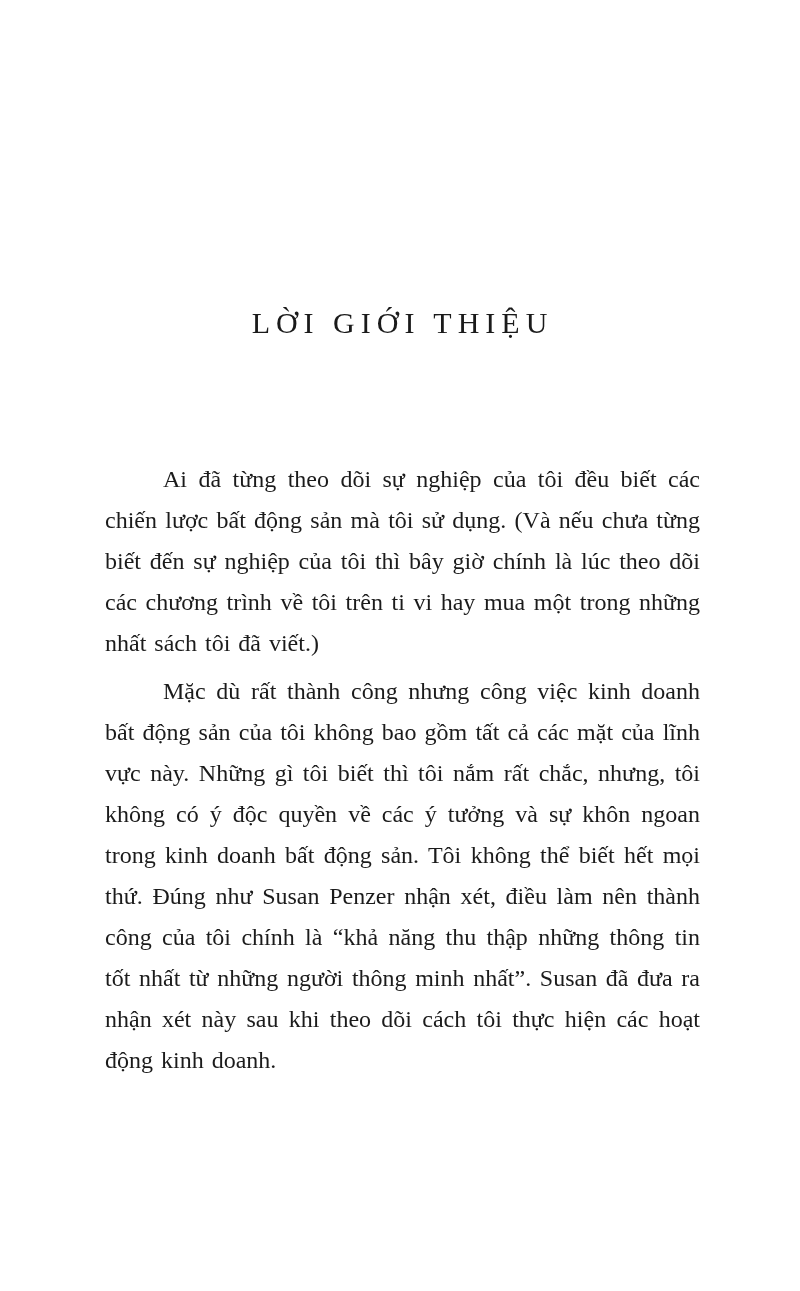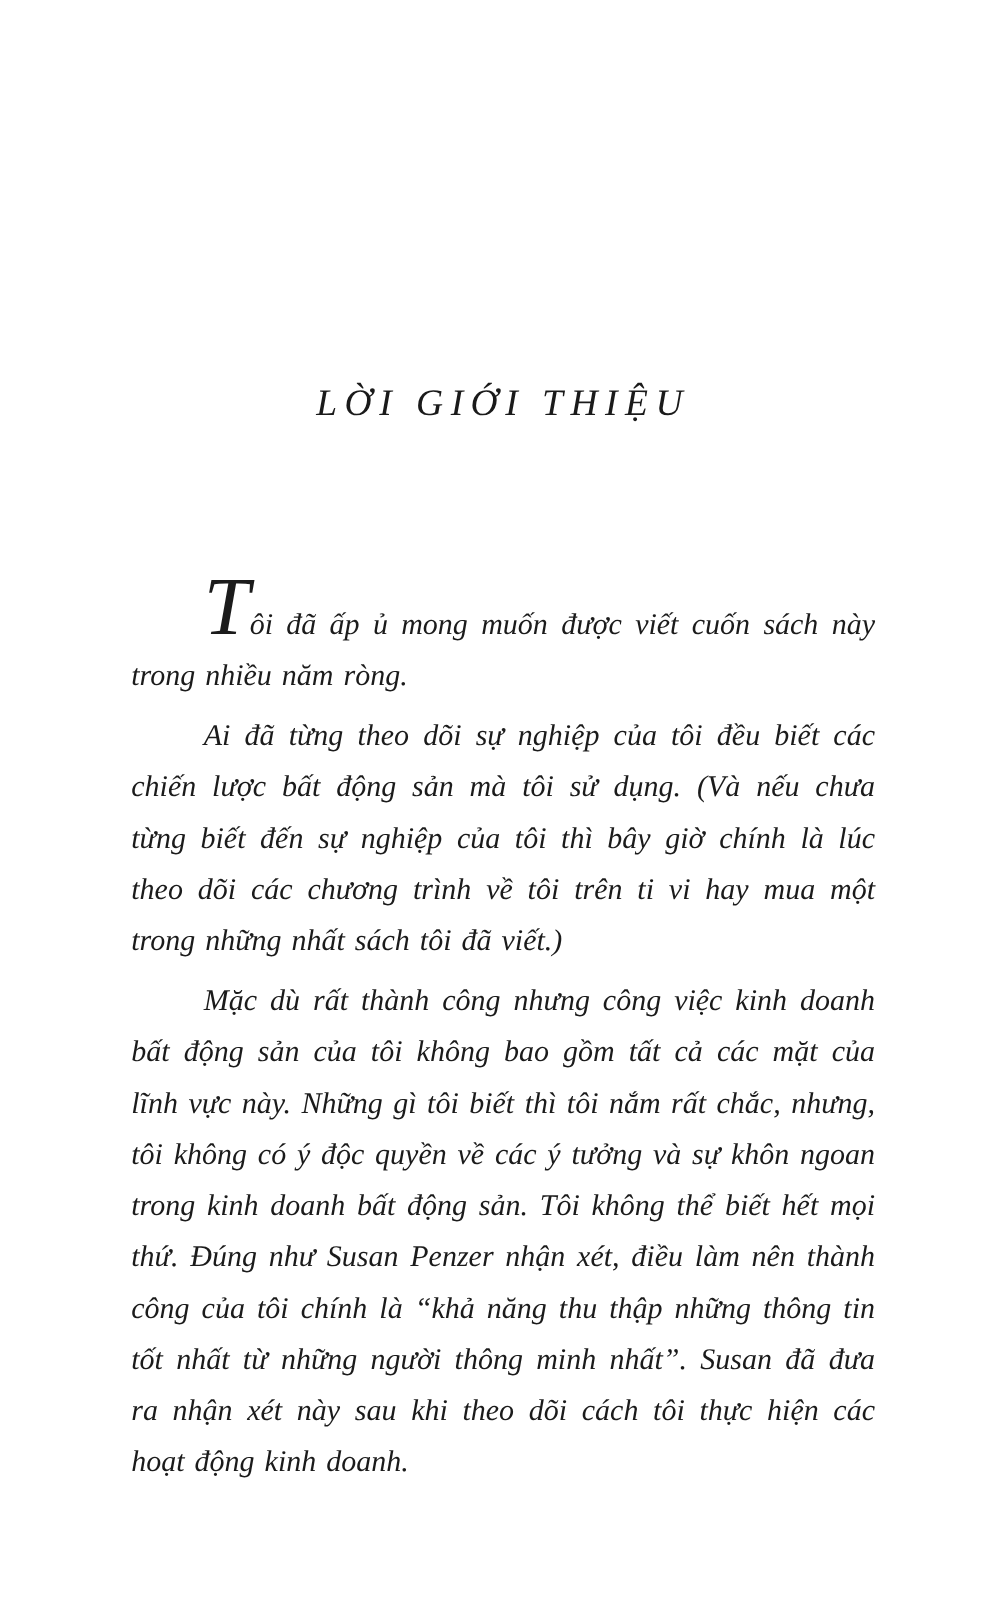--- a/index.html
+++ b/index.html
@@ -12,21 +12,20 @@
     background: #ffffff;
     overflow: hidden;
     font-family: "Liberation Serif", "DejaVu Serif", serif;
   }
   .page {
     box-sizing: border-box;
     width: 800px;
     height: 1291px;
     padding: 306px 100px 0 105px;
     background: #ffffff;
-    font-style: italic;
   }
   .chapter-title {
     margin: 0;
     font-size: 30px;
     font-weight: 500;
     letter-spacing: 6px;
     text-align: center;
     color: #1a1a1a;
     line-height: 1.15;
     white-space: nowrap;
@@ -53,19 +52,18 @@
     letter-spacing: 0;
   }
 </style>
 </head>
 <body>
 
 <div class="page">
   <h1 class="chapter-title">LỜI GIỚI THIỆU</h1>
 
   <div class="body-text">
-    <p class="para first"><span class="dropcap">T</span><span>ôi đã ấp ủ mong muốn được viết cuốn sách này trong nhiều năm ròng.</span></p>
 
     <p class="para">Ai đã từng theo dõi sự nghiệp của tôi đều biết các chiến lược bất động sản mà tôi sử dụng. (Và nếu chưa từng biết đến sự nghiệp của tôi thì bây giờ chính là lúc theo dõi các chương trình về tôi trên ti vi hay mua một trong những nhất sách tôi đã viết.)</p>
 
     <p class="para">Mặc dù rất thành công nhưng công việc kinh doanh bất động sản của tôi không bao gồm tất cả các mặt của lĩnh vực này. Những gì tôi biết thì tôi nắm rất chắc, nhưng, tôi không có ý độc quyền về các ý tưởng và sự khôn ngoan trong kinh doanh bất động sản. Tôi không thể biết hết mọi thứ. Đúng như Susan Penzer nhận xét, điều làm nên thành công của tôi chính là “khả năng thu thập những thông tin tốt nhất từ những người thông minh nhất”. Susan đã đưa ra nhận xét này sau khi theo dõi cách tôi thực hiện các hoạt động kinh doanh.</p>
   </div>
 </div>
 
 </body></html>

